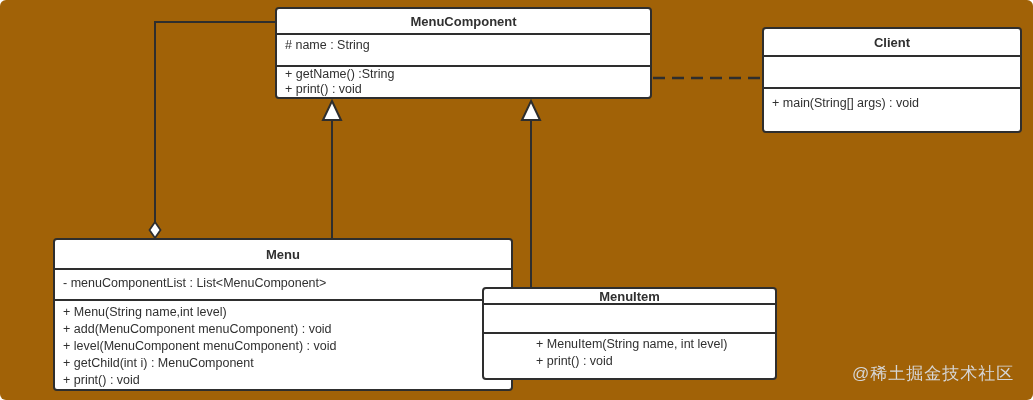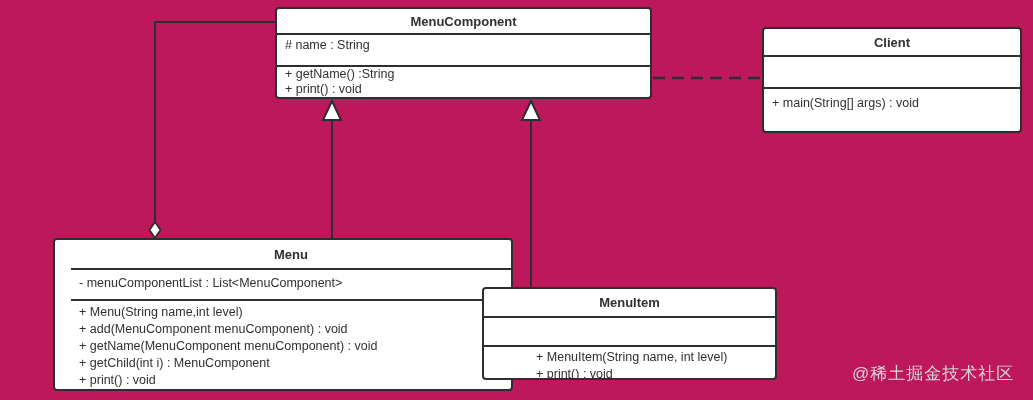--- a/index.html
+++ b/index.html
@@ -5,22 +5,23 @@
   html, body {
     margin: 0;
     padding: 0;
     background: #ffffff;
     font-family: "Liberation Sans", "DejaVu Sans", sans-serif;
   }
   .canvas {
     position: relative;
     width: 1033px;
     height: 400px;
-    background: #be185d;
+    background: #a16207;
     overflow: hidden;
+    border-radius: 6px;
   }
   .connectors {
     position: absolute;
     left: 0;
     top: 0;
     width: 1033px;
     height: 400px;
   }
   .uml-class {
     position: absolute;
@@ -113,36 +114,36 @@
   </div>
 
   <div class="uml-class" style="left:762px; top:27px; width:260px; height:106px;">
     <div class="uml-title" style="height:28px;">Client</div>
     <div class="uml-section divided" style="height:32px;"></div>
     <div class="uml-section grow methods-client">
       <div class="member">+ main(String[] args) : void</div>
     </div>
   </div>
 
-  <div class="uml-class" style="left:53px; top:238px; width:460px; height:153px;padding-left:16px;">
+  <div class="uml-class" style="left:53px; top:238px; width:460px; height:153px;">
     <div class="uml-title" style="height:30px;">Menu</div>
     <div class="uml-section divided attrs-menu" style="height:31px;">
       <div class="member">- menuComponentList : List&lt;MenuComponent&gt;</div>
     </div>
     <div class="uml-section grow methods-menu">
       <div class="member">+ Menu(String name,int level)</div>
       <div class="member">+ add(MenuComponent menuComponent) : void</div>
-      <div class="member">+ getName(MenuComponent menuComponent) : void</div>
+      <div class="member">+ level(MenuComponent menuComponent) : void</div>
       <div class="member">+ getChild(int i) : MenuComponent</div>
       <div class="member">+ print() : void</div>
     </div>
   </div>
 
   <div class="uml-class" style="left:482px; top:287px; width:295px; height:93px;">
-    <div class="uml-title" style="height:29px;">MenuItem</div>
+    <div class="uml-title" style="height:16px;">MenuItem</div>
     <div class="uml-section divided" style="height:29px;"></div>
     <div class="uml-section grow methods-mi">
       <div class="member">+ MenuItem(String name, int level)</div>
       <div class="member">+ print() : void</div>
     </div>
   </div>
 
   <div class="watermark">@稀土掘金技术社区</div>
 
 </div>

